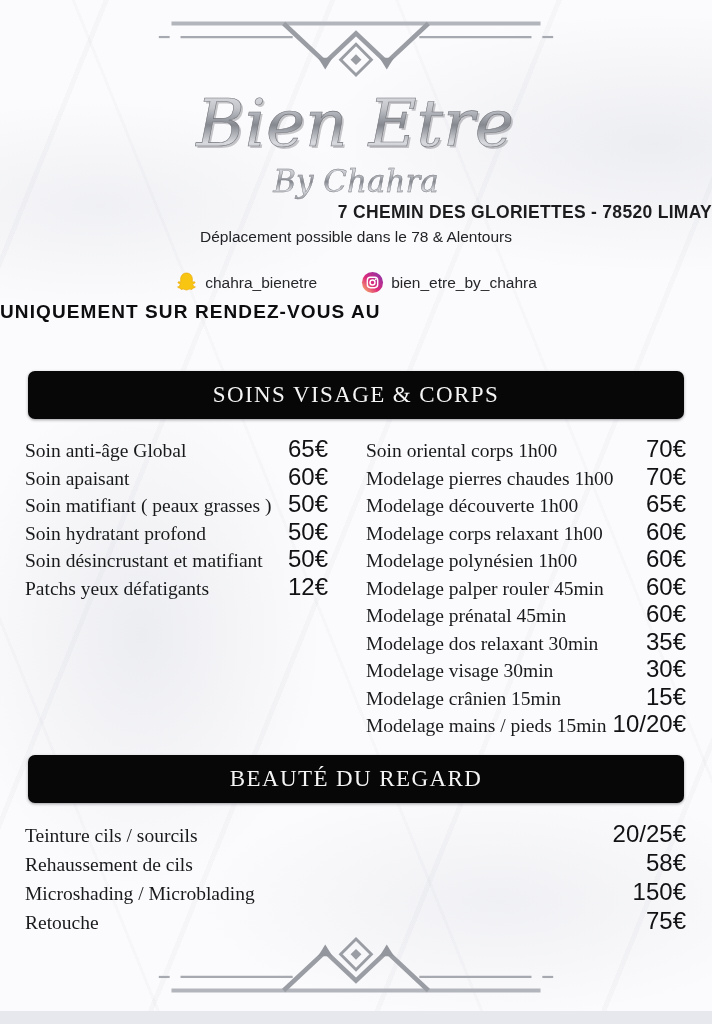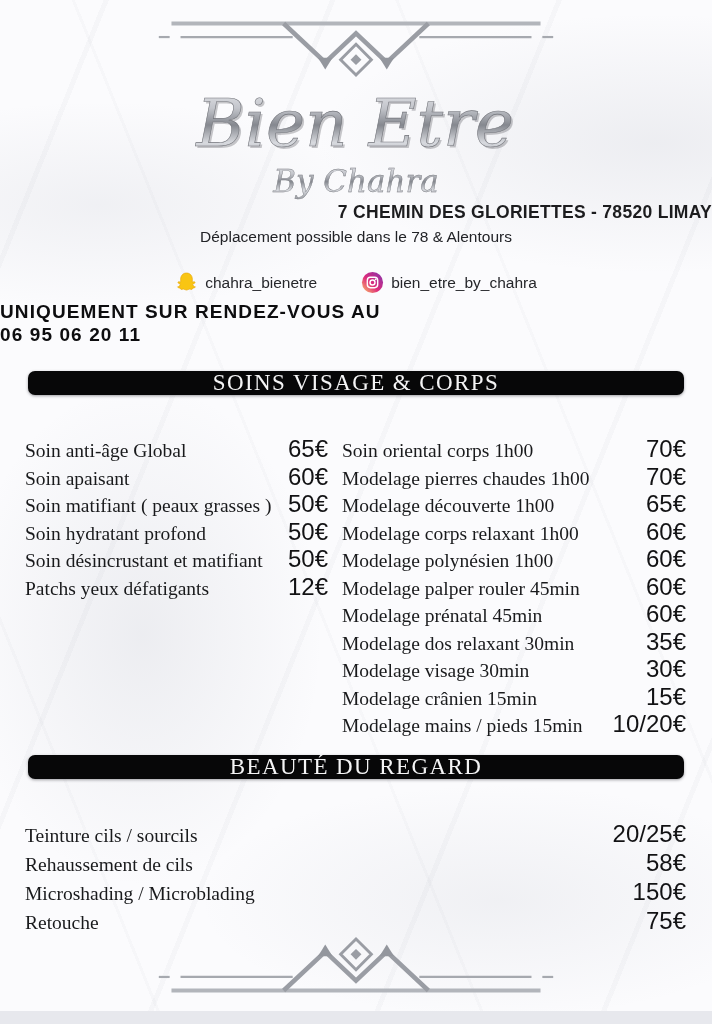--- a/index.html
+++ b/index.html
@@ -21,28 +21,28 @@
   .logo-wrap{position:absolute;top:78px;left:50%;transform:translateX(-50%);width:470px;height:124px;}
   .address-line{position:absolute;top:202px;left:0;width:100%;text-align:right;
     font-size:17.5px;font-weight:bold;letter-spacing:.3px;color:#1c1c1e;}
   .travel-line{position:absolute;top:228px;left:0;width:100%;text-align:center;
     font-size:15.5px;font-weight:normal;color:#222327;}
   .social-row{position:absolute;top:254px;left:0;width:100%;display:flex;justify-content:center;
     align-items:center;gap:44px;}
   .social-item{display:flex;align-items:center;gap:7px;font-size:15.5px;color:#26272b;margin-top:17px;}
   .booking{position:absolute;top:300px;left:0;width:100%;text-align:left;color:#0d0d0f;
     font-weight:bold;font-size:19px;line-height:23px;letter-spacing:1.1px;}
-  .banner{position:absolute;left:28px;right:28px;height:24px;background:#070708;border-radius:7px;
+  .banner{position:absolute;left:28px;right:28px;height:48px;background:#070708;border-radius:7px;
     display:flex;align-items:center;justify-content:center;
     box-shadow:0 1px 3px rgba(40,40,48,.45), 0 0 0 1px rgba(255,255,255,.35);}
   .banner .banner-title{font-family:"Liberation Serif",serif;color:#f4f4f5;font-size:23px;
     letter-spacing:1.4px;}
   .banner.first{top:371px;}
   .banner.second{top:755px;}
-  .menu{position:absolute;top:436px;left:25px;right:26px;display:flex;gap:14px;}
+  .menu{position:absolute;top:436px;left:25px;right:26px;display:flex;gap:38px;}
   .menu-col{display:flex;flex-direction:column;}
   .menu-col.left{width:303px;flex:none;}
   .menu-col.right{flex:1;}
   .price-row{display:flex;justify-content:space-between;align-items:baseline;line-height:25.5px;}
   .item-label{font-family:"Liberation Serif",serif;font-size:19.5px;color:#191a1c;white-space:nowrap;}
   .item-price{font-family:"Liberation Sans",sans-serif;font-size:24px;color:#121214;white-space:nowrap;}
   .beaute-list{position:absolute;top:820px;left:25px;right:26px;display:flex;flex-direction:column;}
   .beaute-list .price-row{line-height:27px;}
   .bottom-strip{position:absolute;left:0;bottom:0;width:100%;height:13px;background:#e7e8ed;}
 </style>
@@ -110,21 +110,20 @@
           <circle cx="12" cy="12" r="2.6" fill="none" stroke="#ffffff" stroke-width="1.5"></circle>
           <circle cx="15.3" cy="8.7" r="0.95" fill="#ffffff"></circle>
         </svg>
       </span>
       <span>bien_etre_by_chahra</span>
     </div>
   </div>
 
   <div class="booking">
     <div>UNIQUEMENT SUR RENDEZ-VOUS AU</div>
-    <div>06 95 06 20 11</div>
   </div>
 
   <div class="banner first">
     <span class="banner-title">SOINS VISAGE &amp; CORPS</span>
   </div>
 
   <div class="menu">
     <div class="menu-col left">
       <div class="price-row">
         <span class="item-label">Soin anti-âge Global</span>

